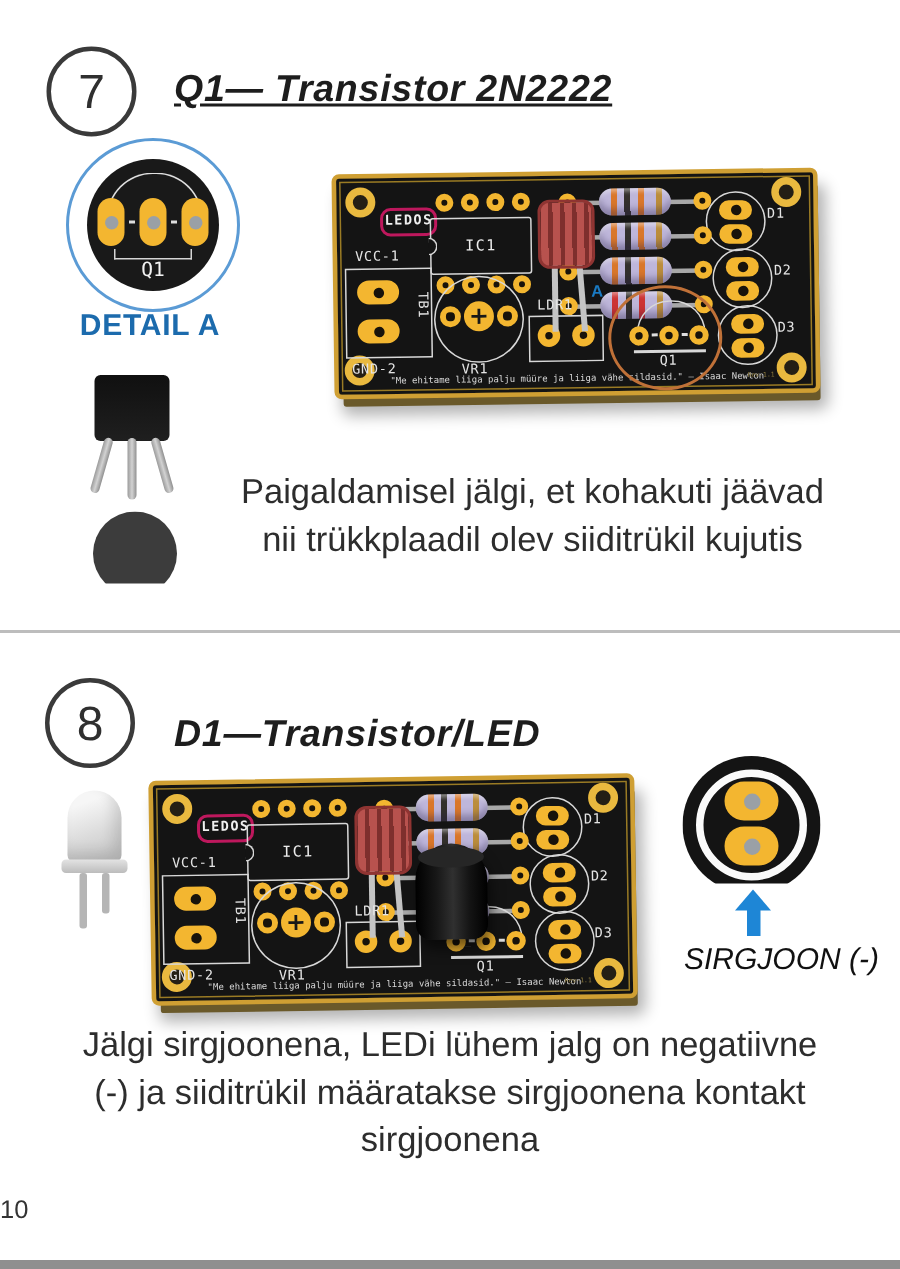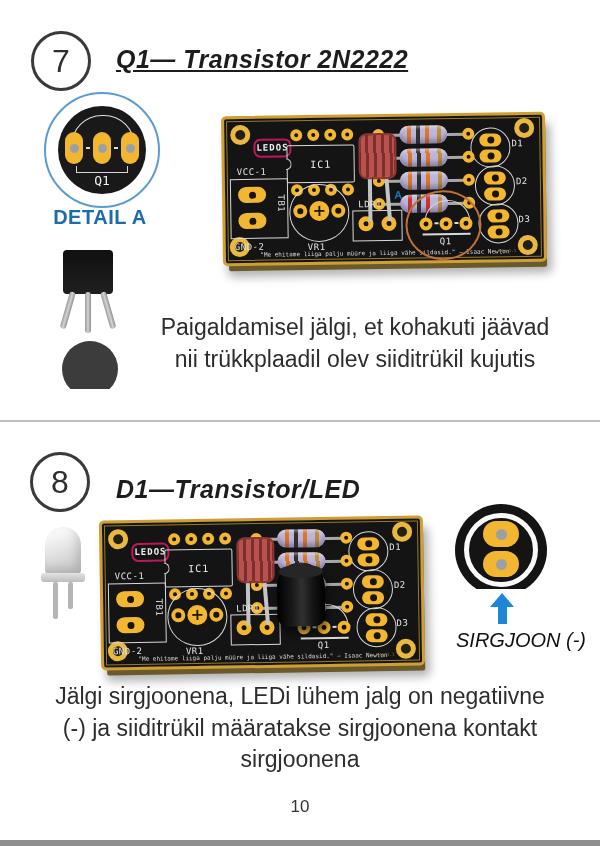--- a/index.html
+++ b/index.html
@@ -149,21 +149,21 @@
   #padB1{top:17px}#padB2{top:47px}
   #arrow-up{position:absolute;left:489px;top:593px;width:26px;height:32px;}
   .ahead{position:absolute;left:1px;top:0;width:0;height:0;border-left:12px solid transparent;
          border-right:12px solid transparent;border-bottom:14px solid #1e86d6;}
   .astem{position:absolute;left:8.5px;top:12px;width:9px;height:19px;background:#1e86d6;}
   #sirgjoon-label{position:absolute;left:436px;top:629px;width:170px;text-align:center;
                   font:italic 500 20px "Liberation Sans",sans-serif;color:#111;}
 
   
   #divider{position:absolute;left:0;top:420px;width:600px;height:2px;background:#bdbdbd;}
-  #page-number{position:absolute;left:0;top:797px;width:600px;text-align:center;
+  #page-number{position:absolute;left:0;top:797px;width:600px;text-align:left;
                font:17px "Liberation Sans",sans-serif;color:#333;}
   #footer-bar{position:absolute;left:0;top:840px;width:600px;height:6px;background:#8f8f8f;}
 </style>
 </head>
 <body>
 
 <div id="page">
 
   <div class="stepcircle" id="step7-circle">7</div>
   <div class="steptitle" id="step7-title">Q1— Transistor 2N2222</div>

